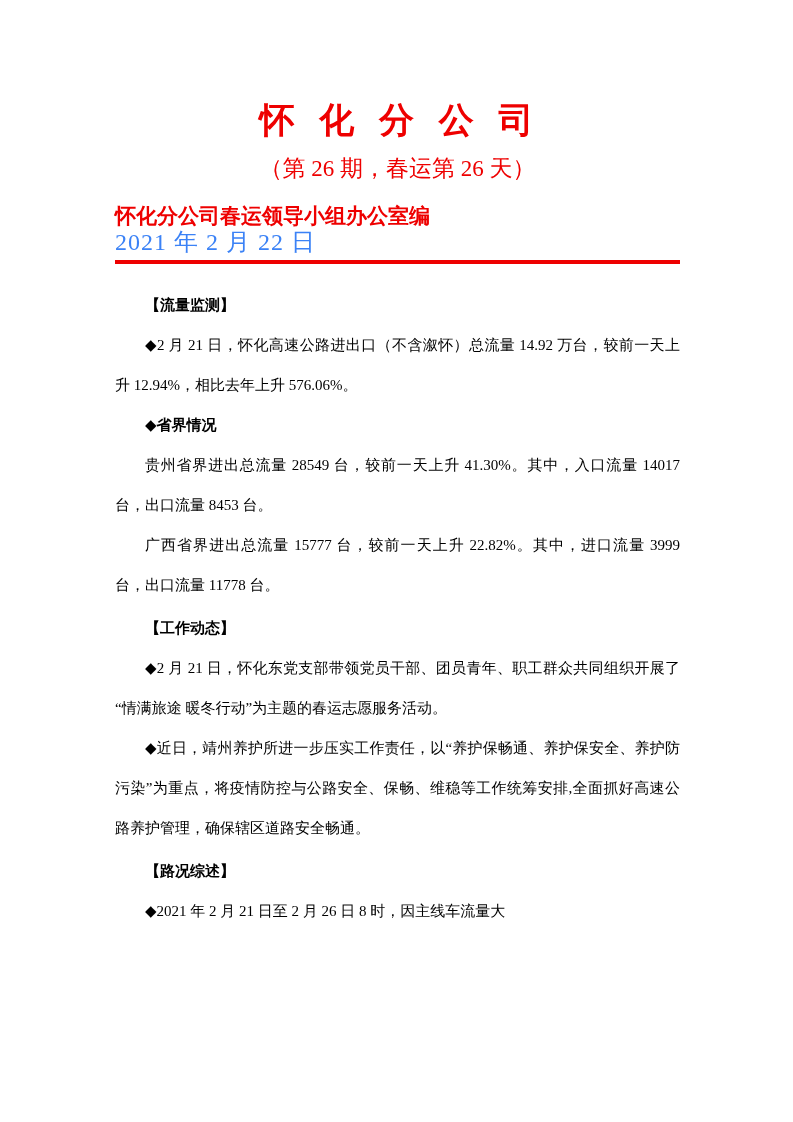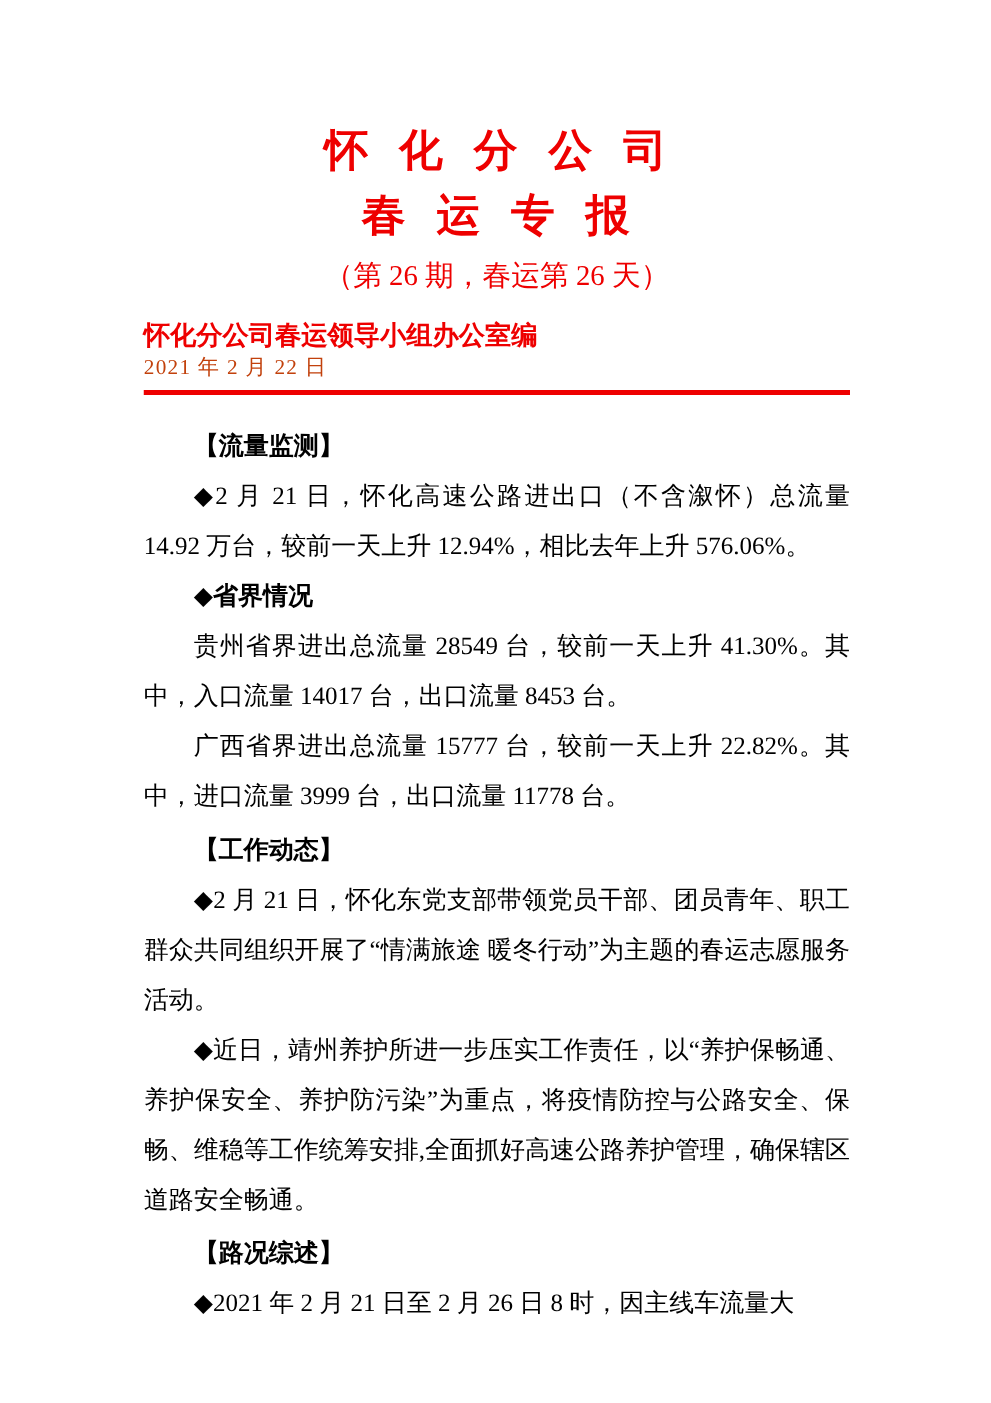--- a/index.html
+++ b/index.html
@@ -42,34 +42,34 @@
     align-items: baseline;
     flex-direction: column;
   }
   .masthead-editor {
     color: #ee0000;
     font-weight: bold;
     font-size: 21px;
     line-height: 26px;
   }
   .masthead-date {
-    color: #c2410c;
-    font-size: 17px;
+    color: #3b82f6;
+    font-size: 24px;
     line-height: 26px;
     margin-right: 28px;
     letter-spacing: 1px;
   }
   .red-rule {
     height: 4px;
     background: #ee0000;
     margin-top: 5px;
   }
   .body-text {
     margin-top: 21px;
-    font-size: 20px;
+    font-size: 15px;
     line-height: 40px;
     text-align: justify;
   }
   .section-heading {
     font-weight: bold;
     text-indent: 2em;
     margin-top: 3px;
   }
   .para {
     text-indent: 2em;
@@ -78,21 +78,20 @@
     font-weight: bold;
   }
 </style>
 </head>
 <body>
 
 <div class="page">
   <div class="content">
 
     <div class="title-line1">怀 化 分 公 司</div>
-    <div class="title-line2">春 运 专 报</div>
     <div class="issue-line">（第 26 期，春运第 26 天）</div>
 
     <div class="masthead-row">
       <span class="masthead-editor">怀化分公司春运领导小组办公室编</span>
       <span class="masthead-date">2021 年 2 月 22 日</span>
     </div>
     <div class="red-rule"></div>
 
     <div class="body-text">
 

